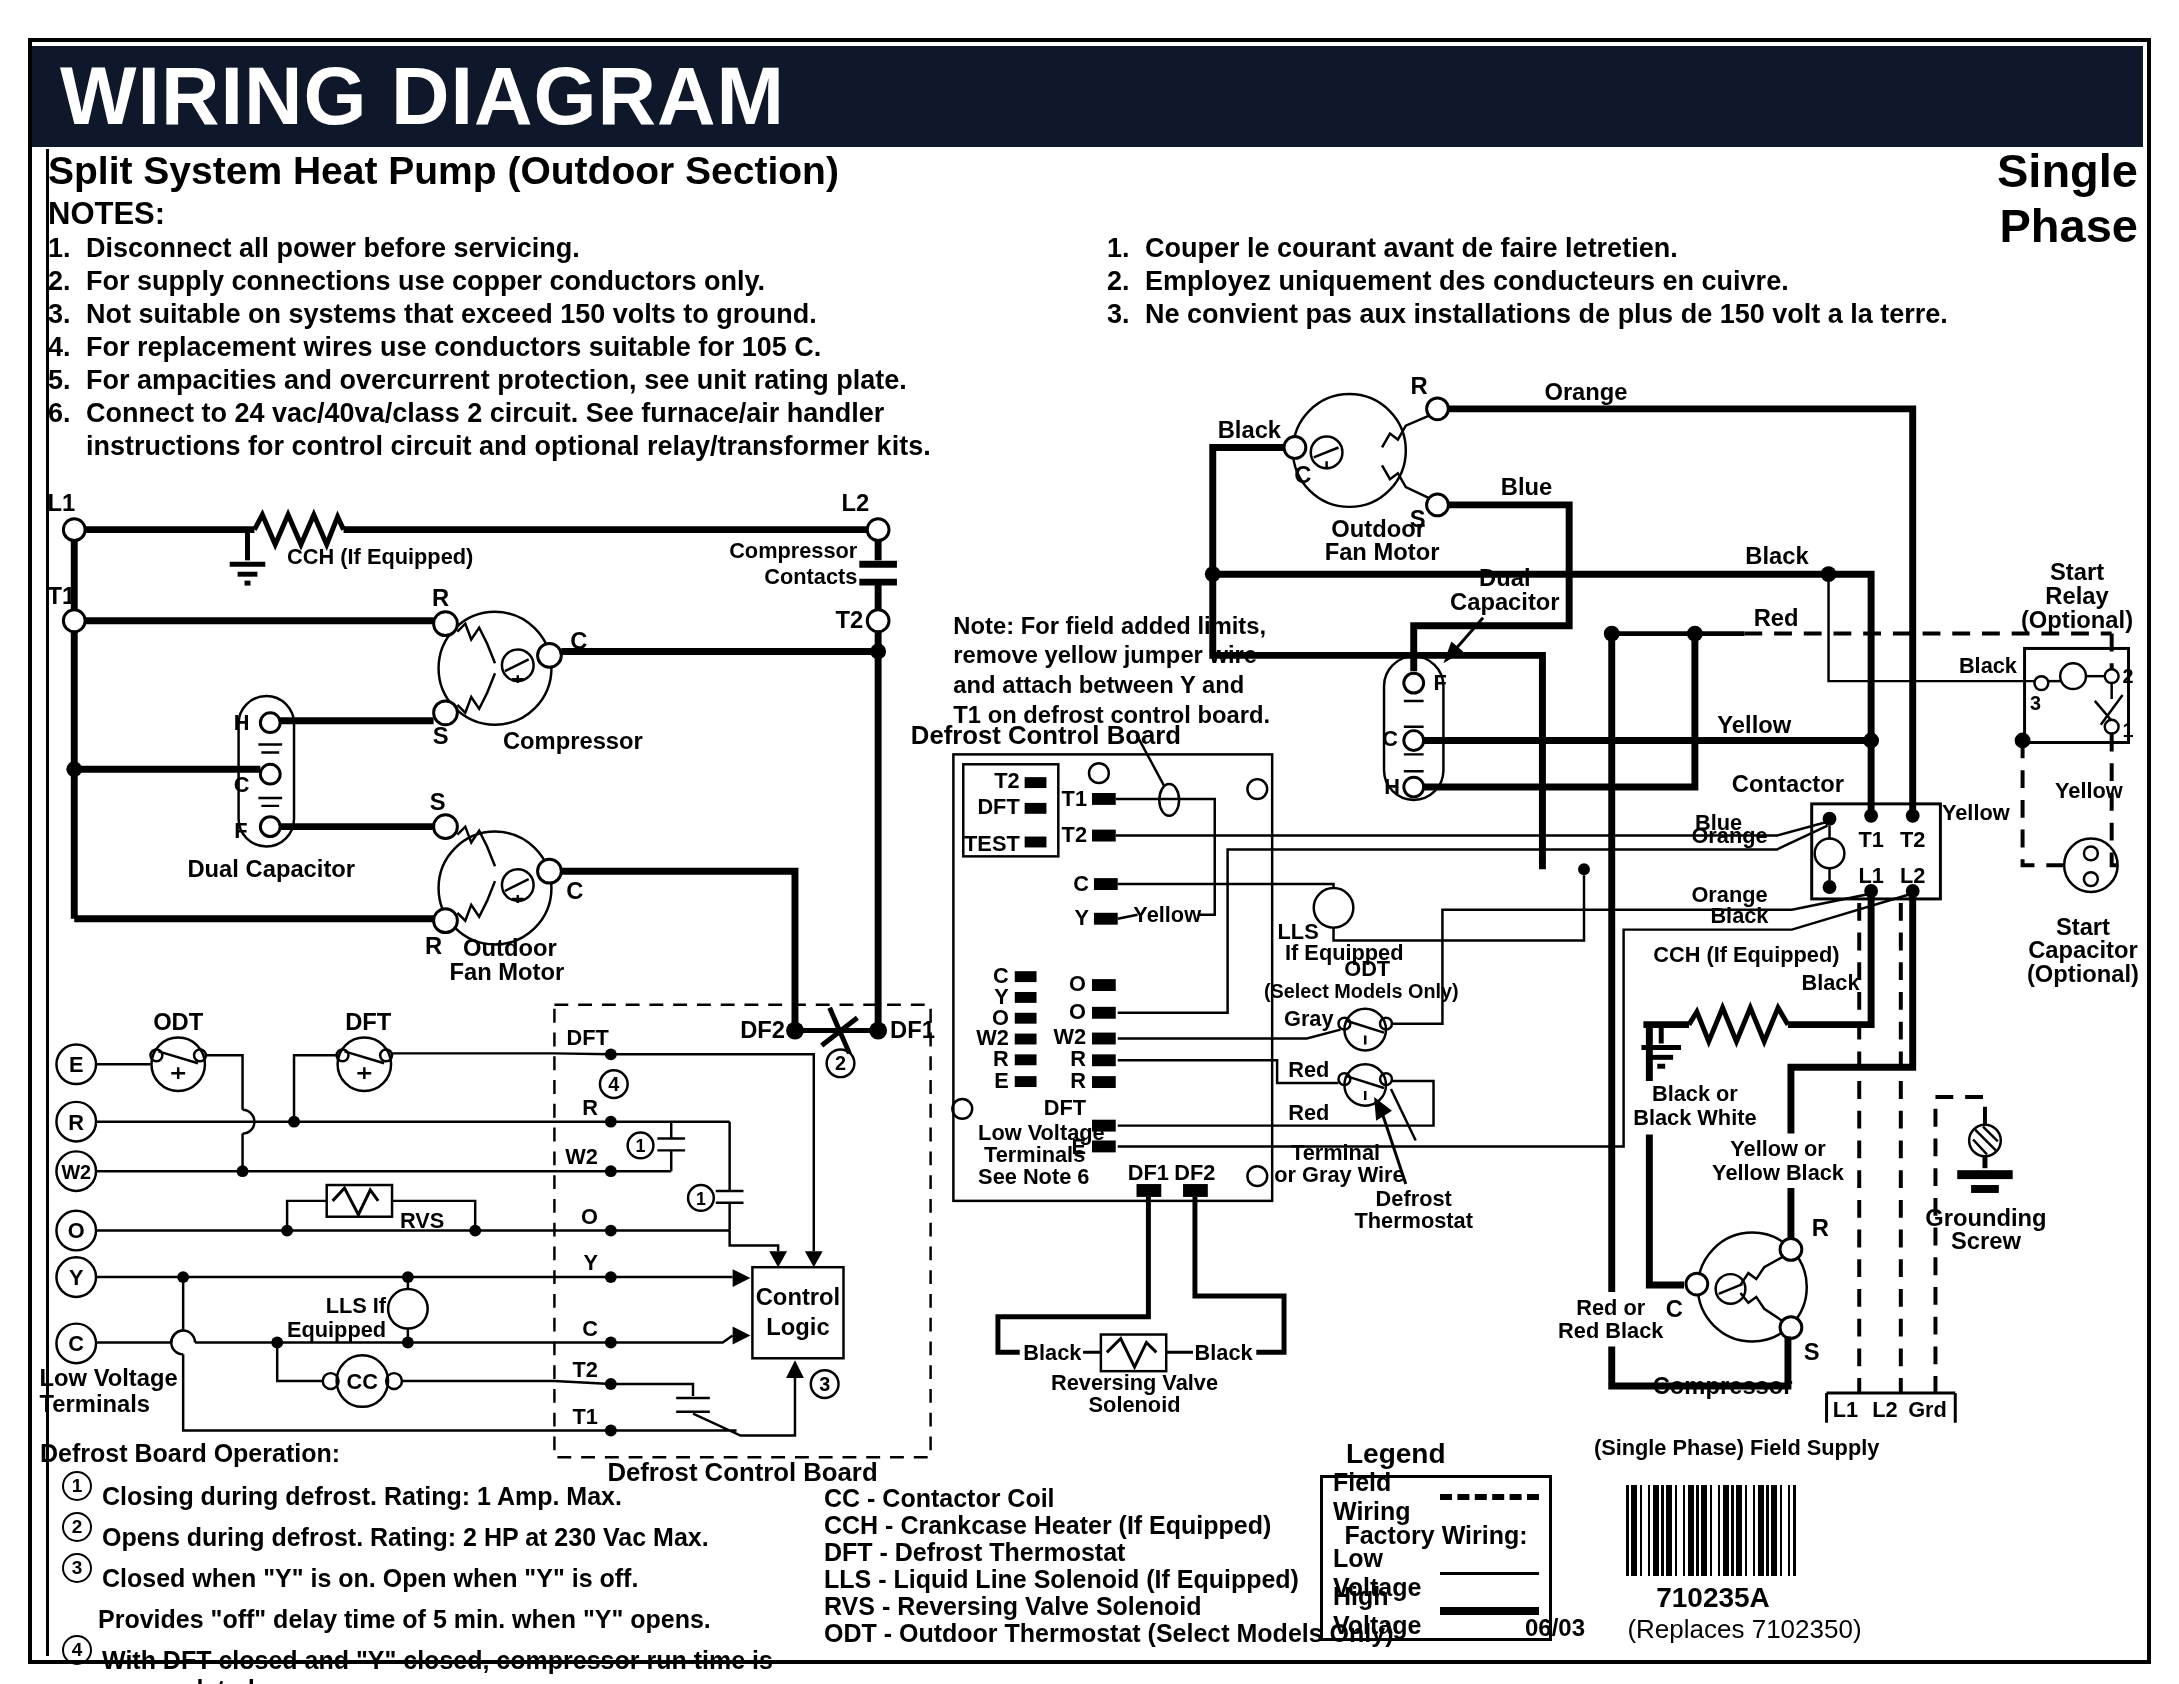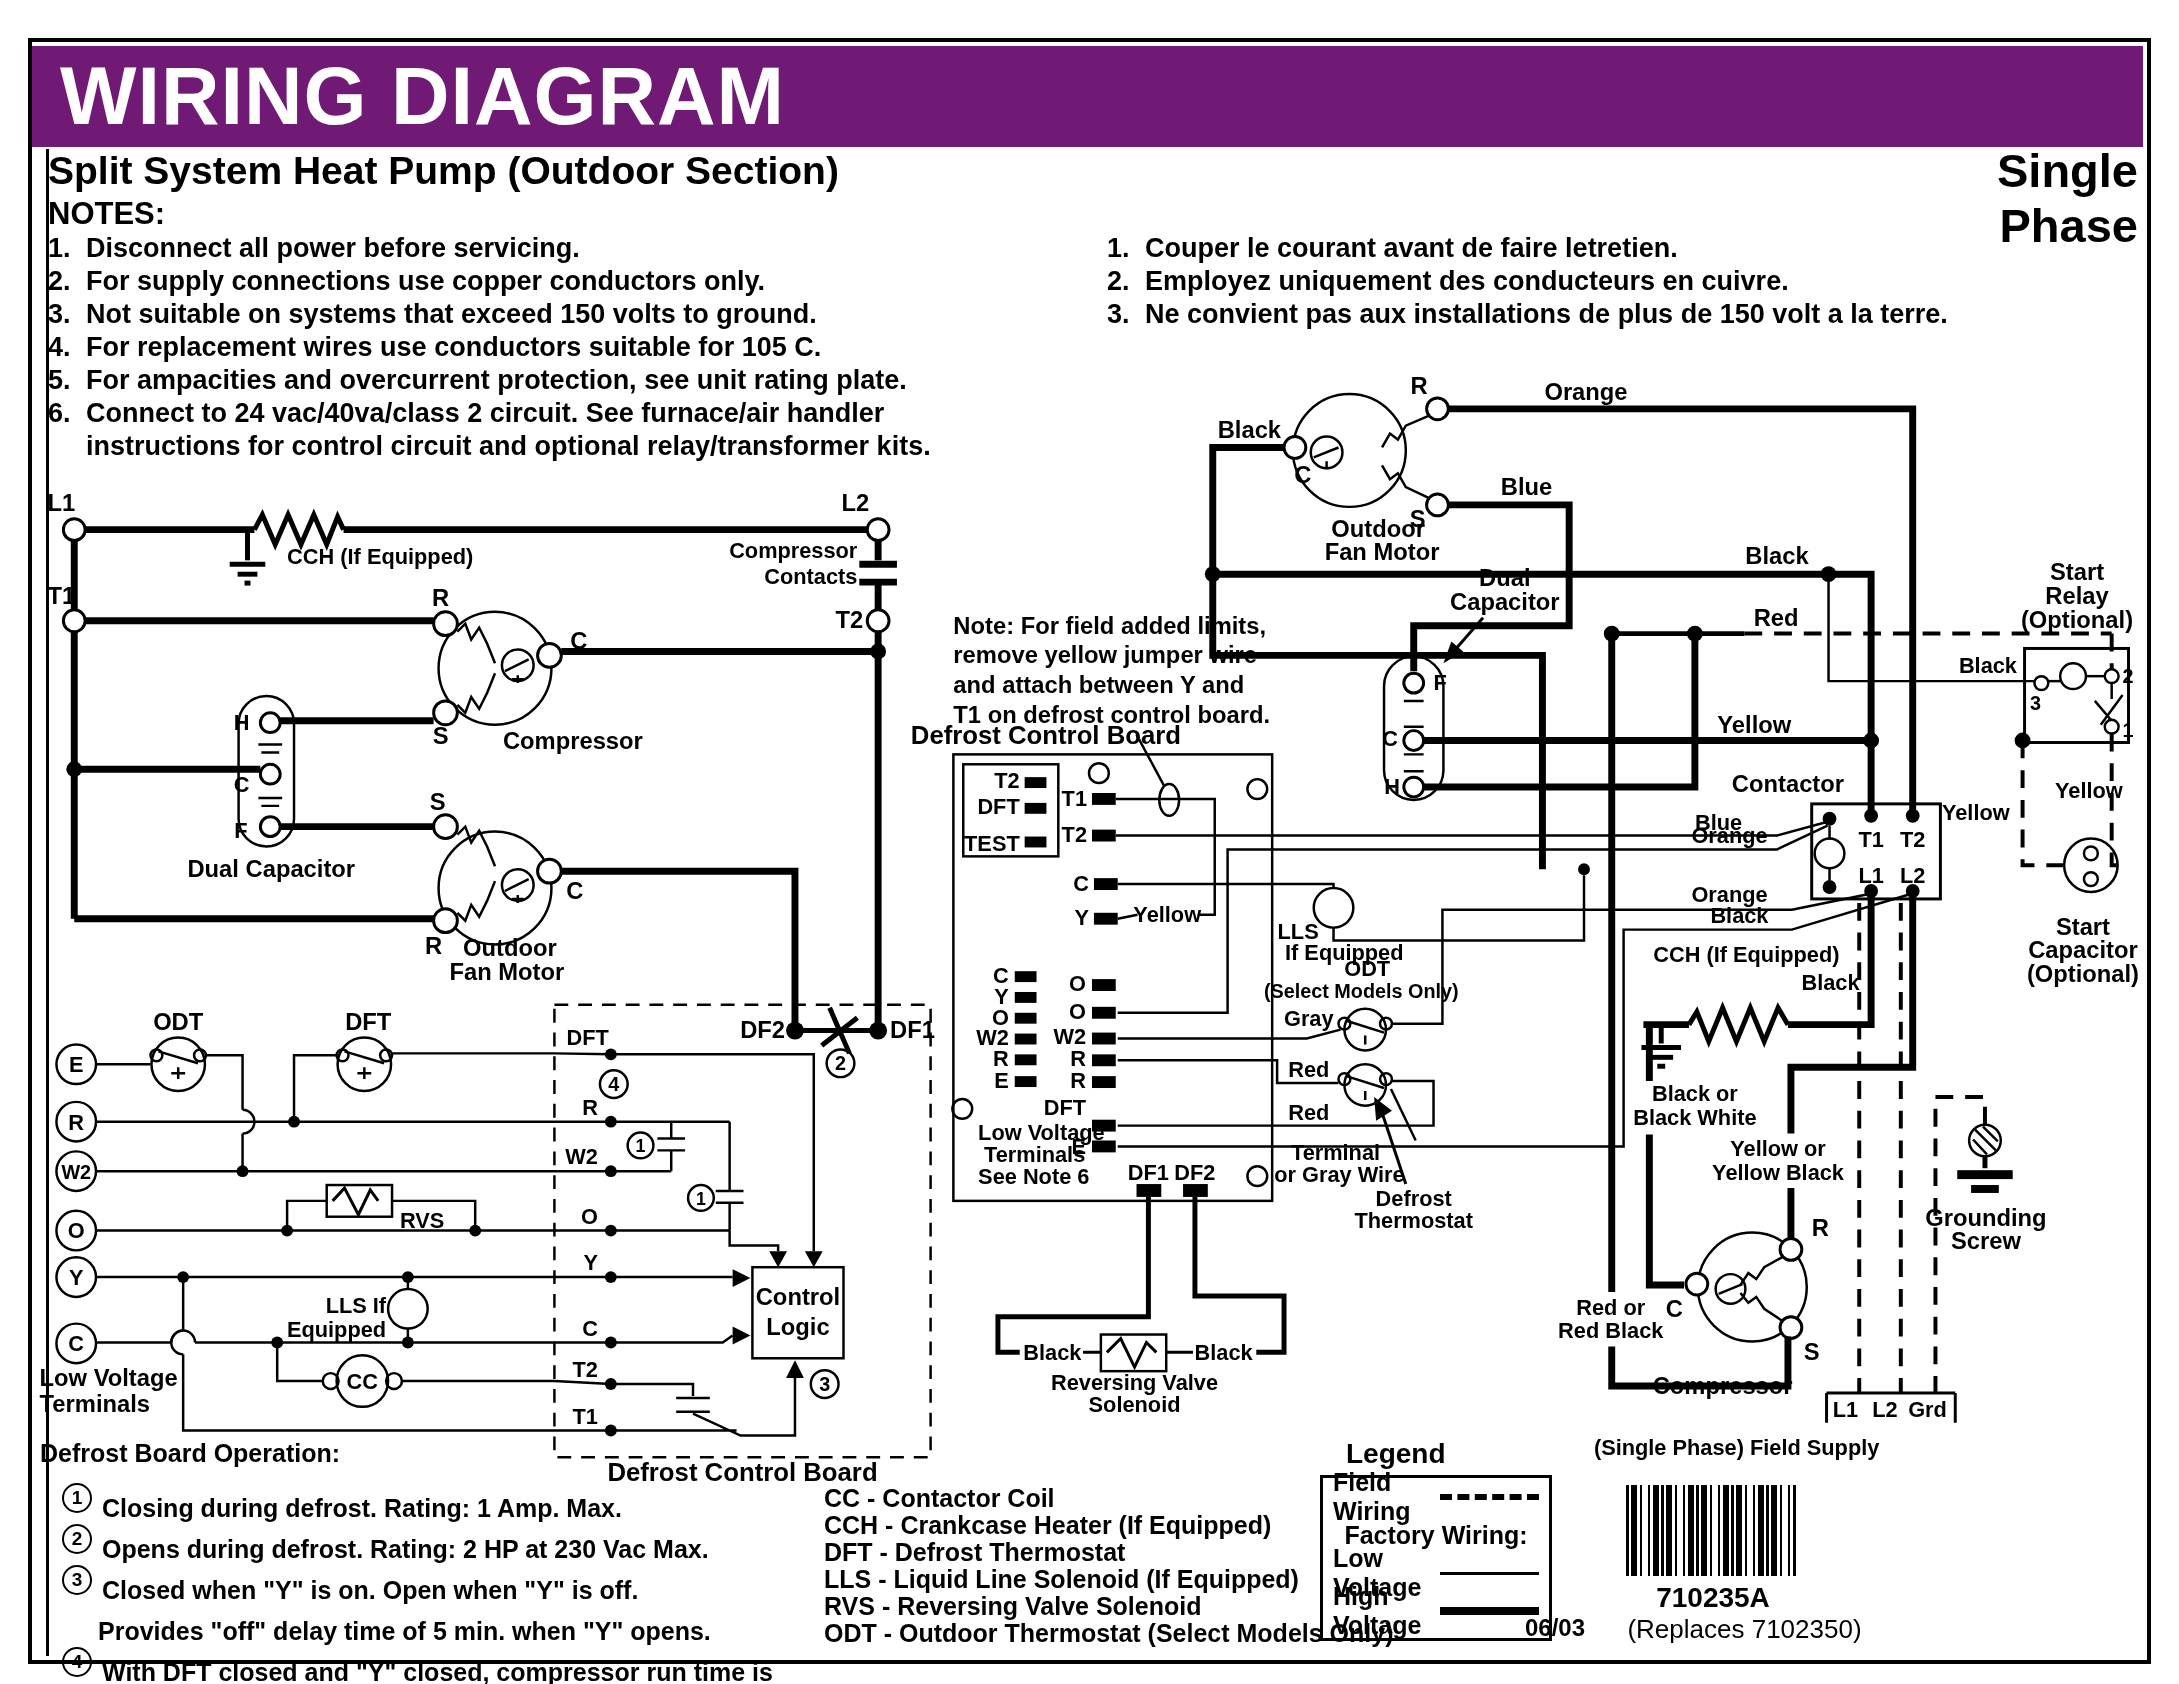--- a/index.html
+++ b/index.html
@@ -1,33 +1,33 @@
 <!DOCTYPE html>
 <html><head>
 <meta charset="utf-8">
 <style>
   html,body{margin:0;padding:0;background:#fff;}
   body{width:2179px;height:1684px;position:relative;overflow:hidden;
        font-family:"Liberation Sans",sans-serif;font-weight:bold;color:#000;}
   .abs{position:absolute;}
   #frame{left:28px;top:38px;width:2115px;height:1618px;border:4px solid #000;}
   #leftline{left:46px;top:149px;width:3px;height:1507px;background:#000;}
-  #titlebar{left:32px;top:46px;width:2111px;height:101px;background:#701a75;color:#fff;}
+  #titlebar{left:32px;top:46px;width:2111px;height:101px;background:#0f172a;color:#fff;}
   #titlebar .t{font-size:81px;line-height:101px;padding-left:28px;letter-spacing:1px;}
   #subtitle{left:48px;top:149px;font-size:39px;}
   #phase{left:1851px;top:143px;width:287px;font-size:47px;text-align:right;}
   #noteshead{left:48px;top:196px;font-size:31px;}
   .notelist{font-size:27px;line-height:33px;}
   #ennotes{left:48px;top:232px;width:990px;}
   #frnotes{left:1107px;top:232px;width:1030px;}
   .nrow{display:flex;}
   .nnum{width:38px;flex:0 0 38px;}
   
   #ops{left:40px;top:1438px;width:782px;font-size:25px;line-height:30px;}
-  #ops .hd{margin-bottom:14px;}
+  #ops .hd{margin-bottom:2px;}
   .oprow{display:flex;align-items:flex-start;line-height:29px;}
   .opnum{flex:0 0 26px;width:26px;height:26px;border:2px solid #000;border-radius:50%;
          text-align:center;font-size:19px;line-height:26px;margin:1px 10px 0 22px;}
   .opnum:empty{border:none;}
   .optext{flex:1;margin-top:12px;}
   #abbr{left:824px;top:1477px;font-size:25px;line-height:27px;margin-top:8px;}
   #legendtitle{left:1346px;top:1438px;width:168px;font-size:28px;}
   #legendbox{left:1320px;top:1475px;width:226px;height:160px;border:3px solid #000;font-size:25px;}
   .lgrow{display:flex;align-items:center;height:38px;padding:0 10px;}
   .lgrow .lab{flex:1;}

